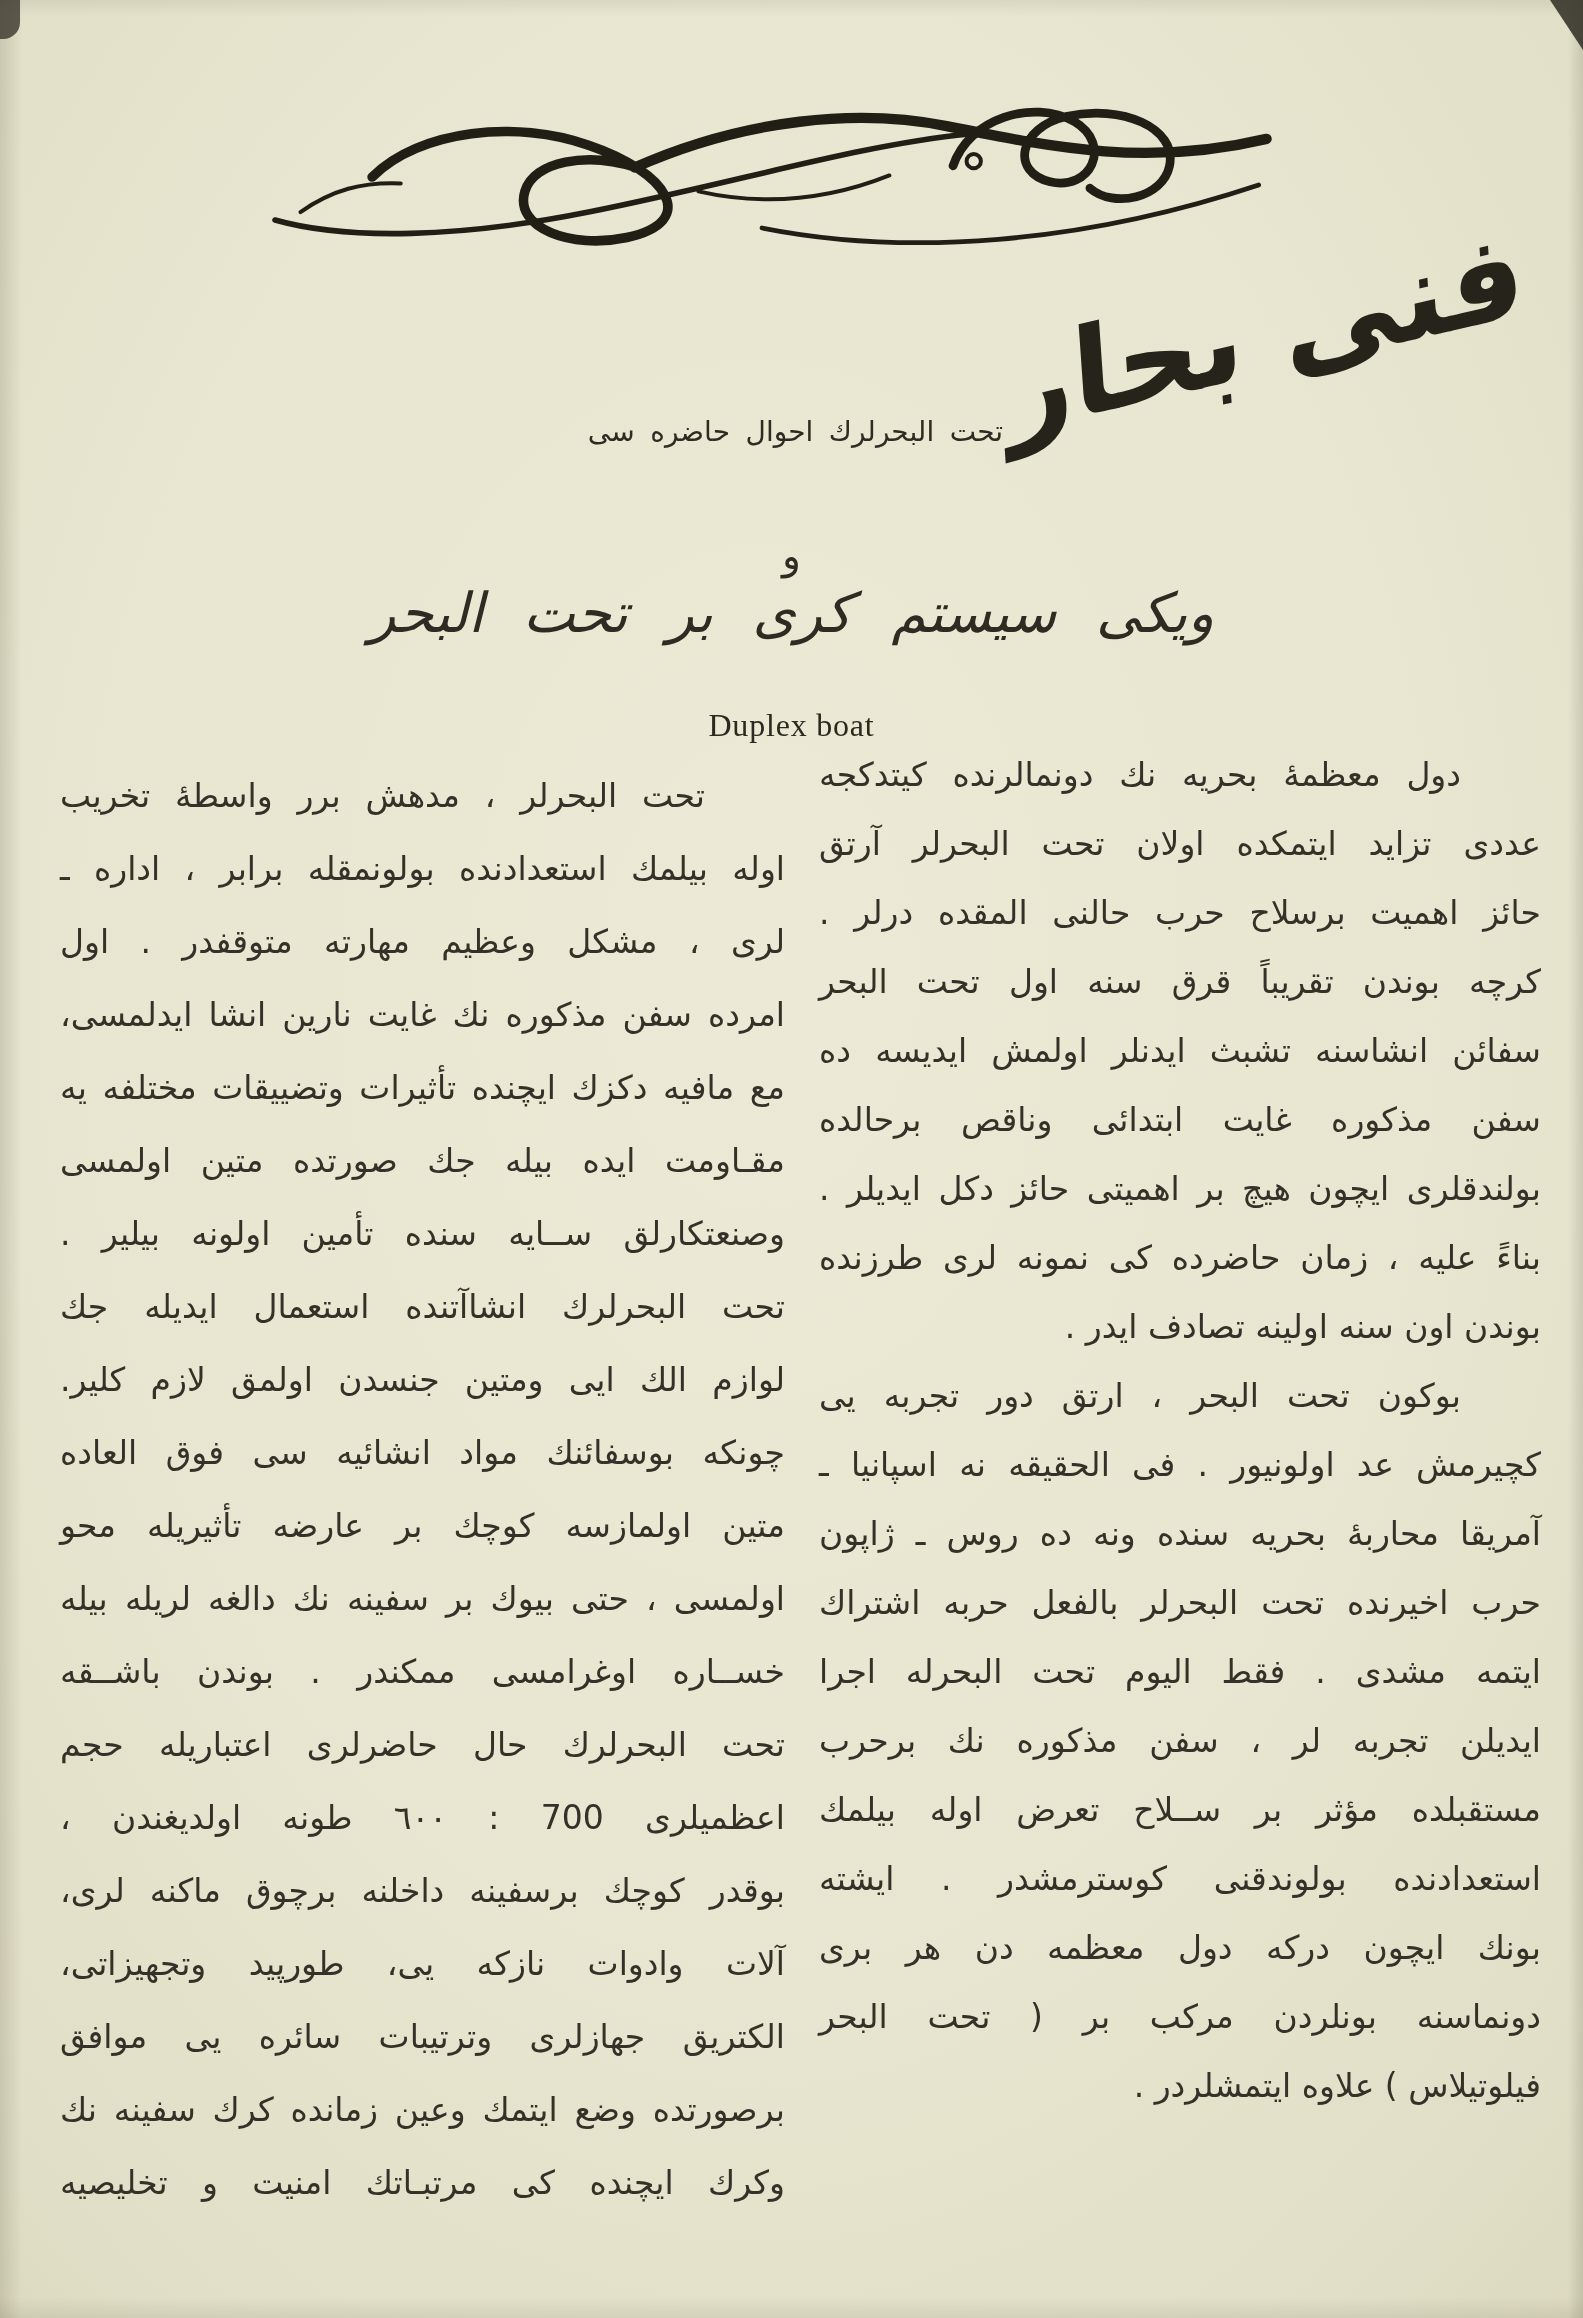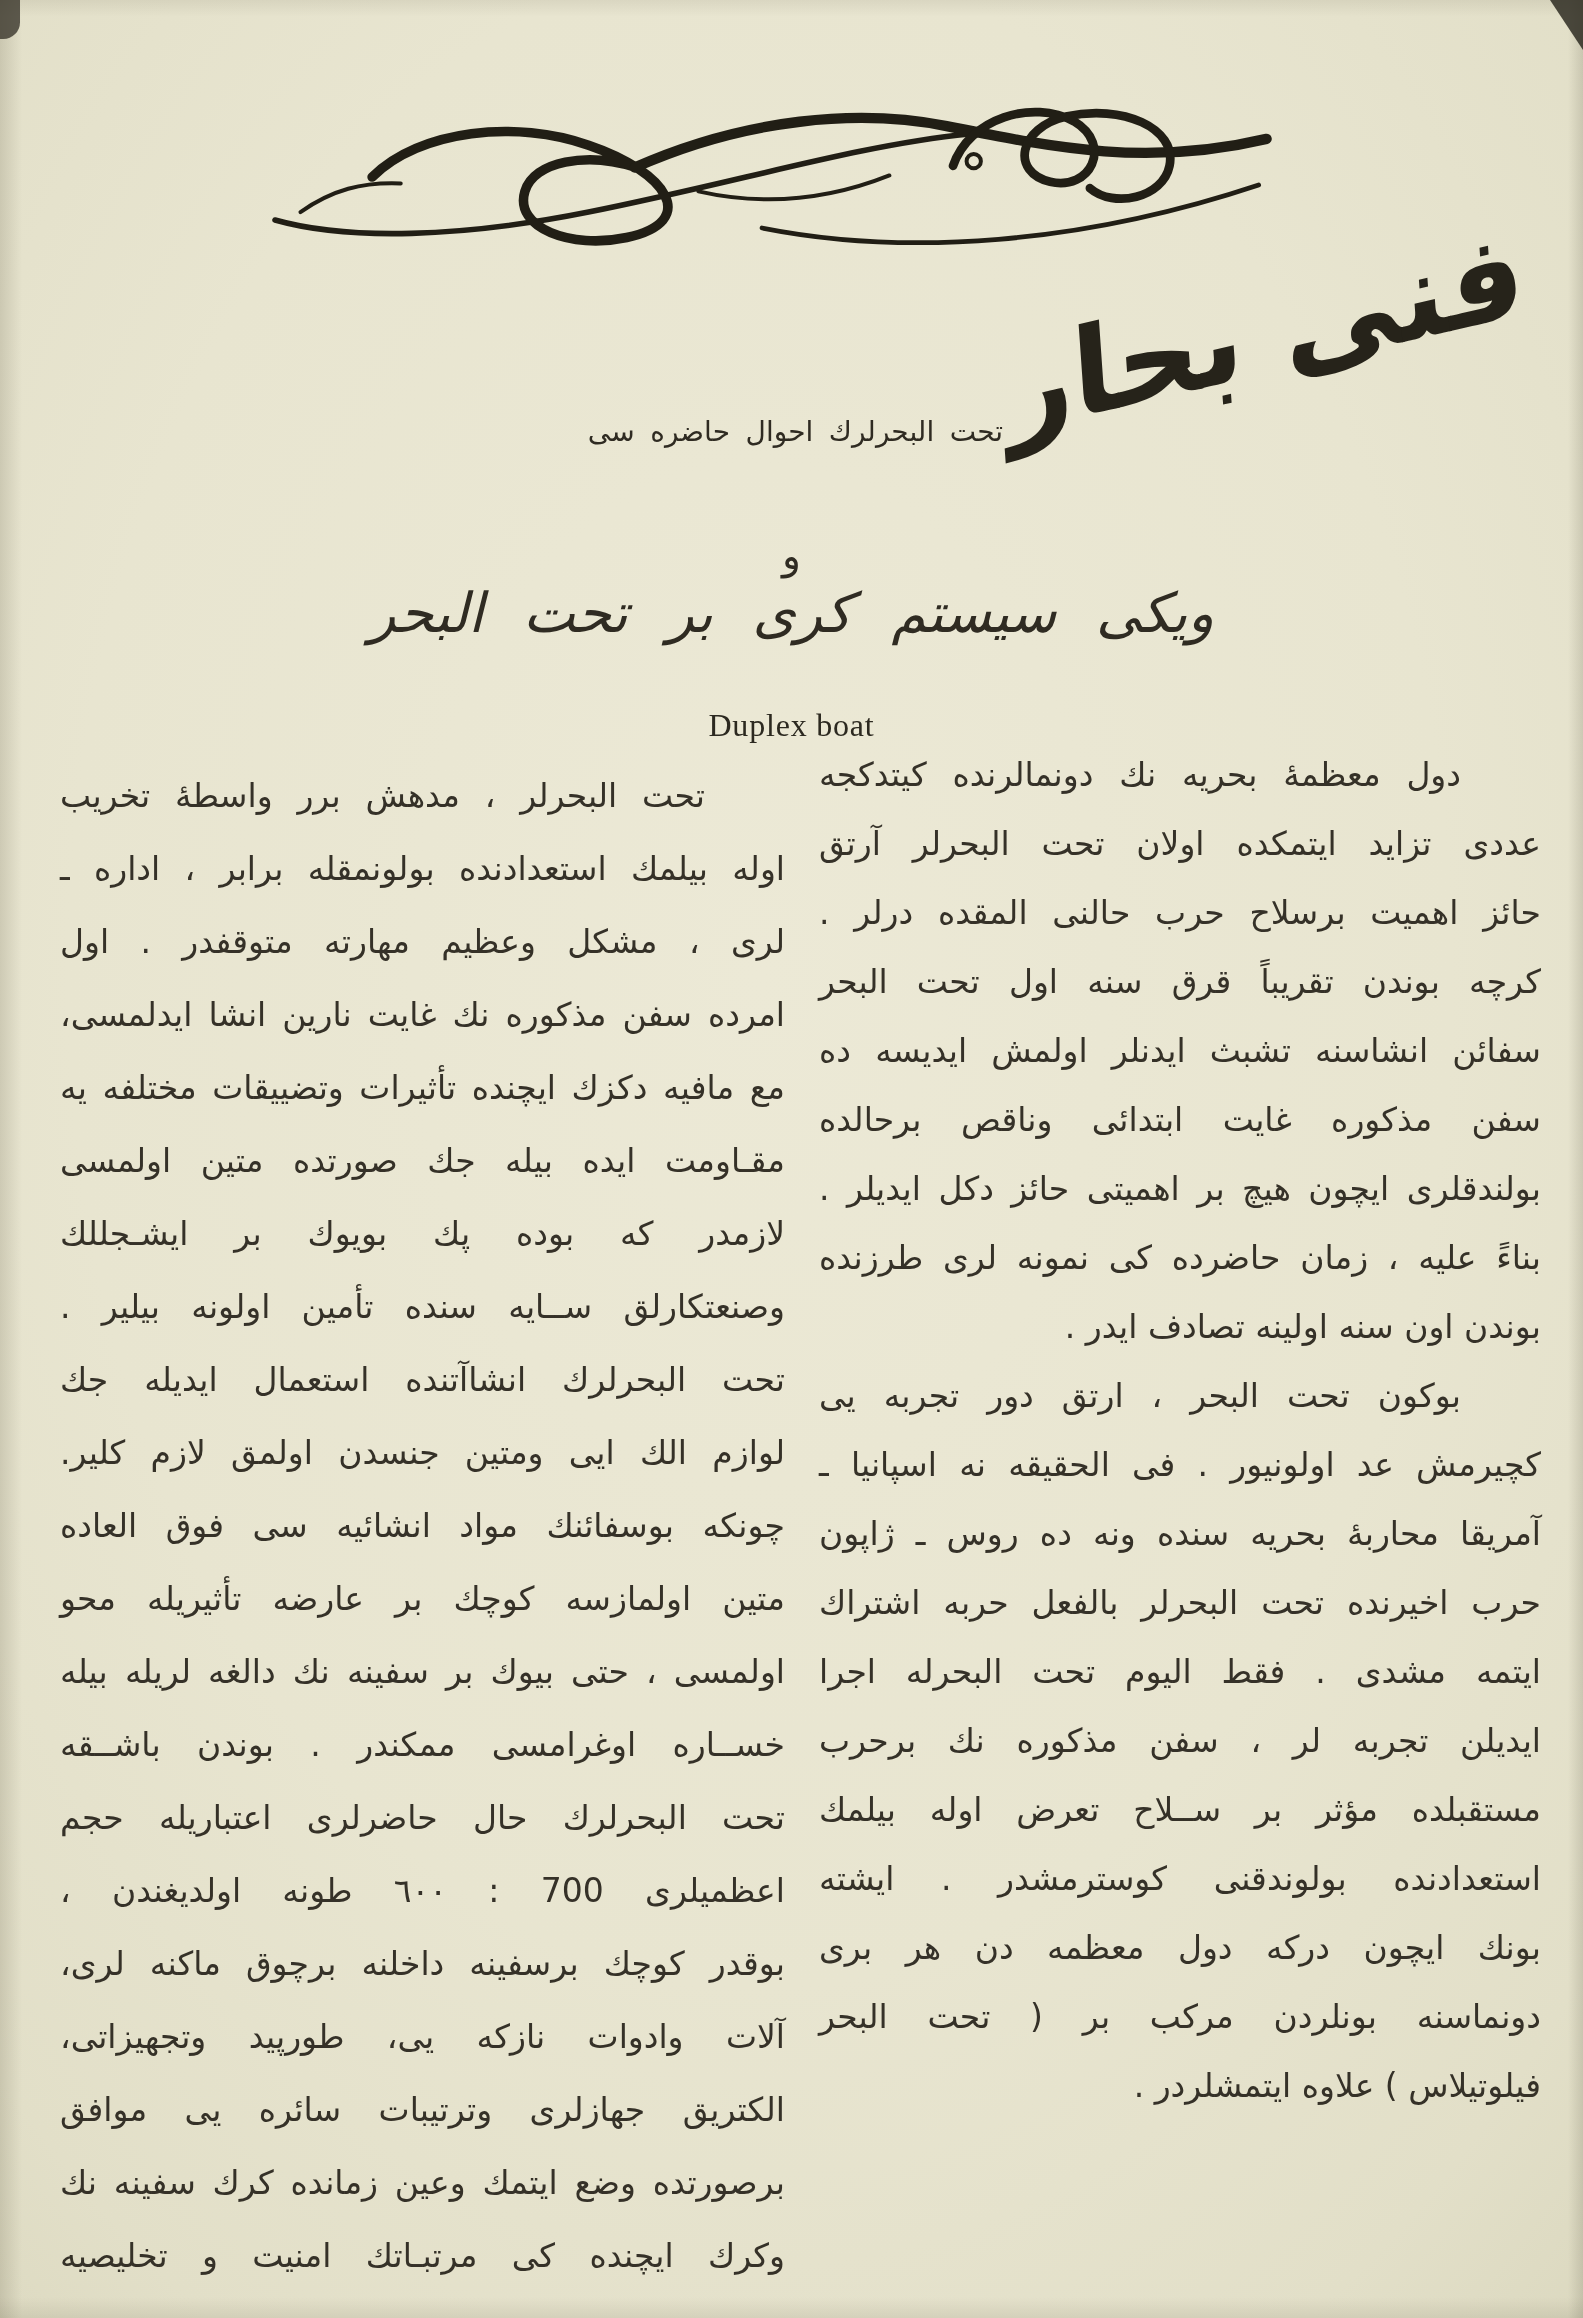--- a/index.html
+++ b/index.html
@@ -119,21 +119,20 @@
       <div class="bline">دونماسنه بونلردن مركب بر ( تحت البحر</div>
       <div class="bline flush">فيلوتيلاس ) علاوه ايتمشلردر .</div>
     </div>
   <div id="col-left" class="col">
       <div class="bline indent">تحت البحرلر ، مدهش برر واسطهٔ تخريب</div>
       <div class="bline">اوله بيلمك استعدادنده بولونمقله برابر ، اداره ـ</div>
       <div class="bline">لرى ، مشكل وعظيم مهارته متوقفدر . اول</div>
       <div class="bline">امرده سفن مذكوره نك غايت نارين انشا ايدلمسى،</div>
       <div class="bline">مع مافيه دكزك ايچنده تأثيرات وتضييقات مختلفه يه</div>
       <div class="bline">مقـاومت ايده بيله جك صورتده متين اولمسى</div>
-      <div class="bline">لازمدر كه بوده پك بويوك بر ايشـجللك</div>
       <div class="bline">وصنعتكارلق ســايه سنده تأمين اولونه بيلير .</div>
       <div class="bline">تحت البحرلرك انشاآتنده استعمال ايديله جك</div>
       <div class="bline">لوازم الك ايى ومتين جنسدن اولمق لازم كلير.</div>
       <div class="bline">چونكه بوسفائنك مواد انشائيه سى فوق العاده</div>
       <div class="bline">متين اولمازسه كوچك بر عارضه تأثيريله محو</div>
       <div class="bline">اولمسى ، حتى بيوك بر سفينه نك دالغه لريله بيله</div>
       <div class="bline">خســاره اوغرامسى ممكندر . بوندن باشــقه</div>
       <div class="bline">تحت البحرلرك حال حاضرلرى اعتباريله حجم</div>
       <div class="bline">اعظميلرى 700 : ٦٠٠ طونه اولديغندن ،</div>
       <div class="bline">بوقدر كوچك برسفينه داخلنه برچوق ماكنه لرى،</div>

